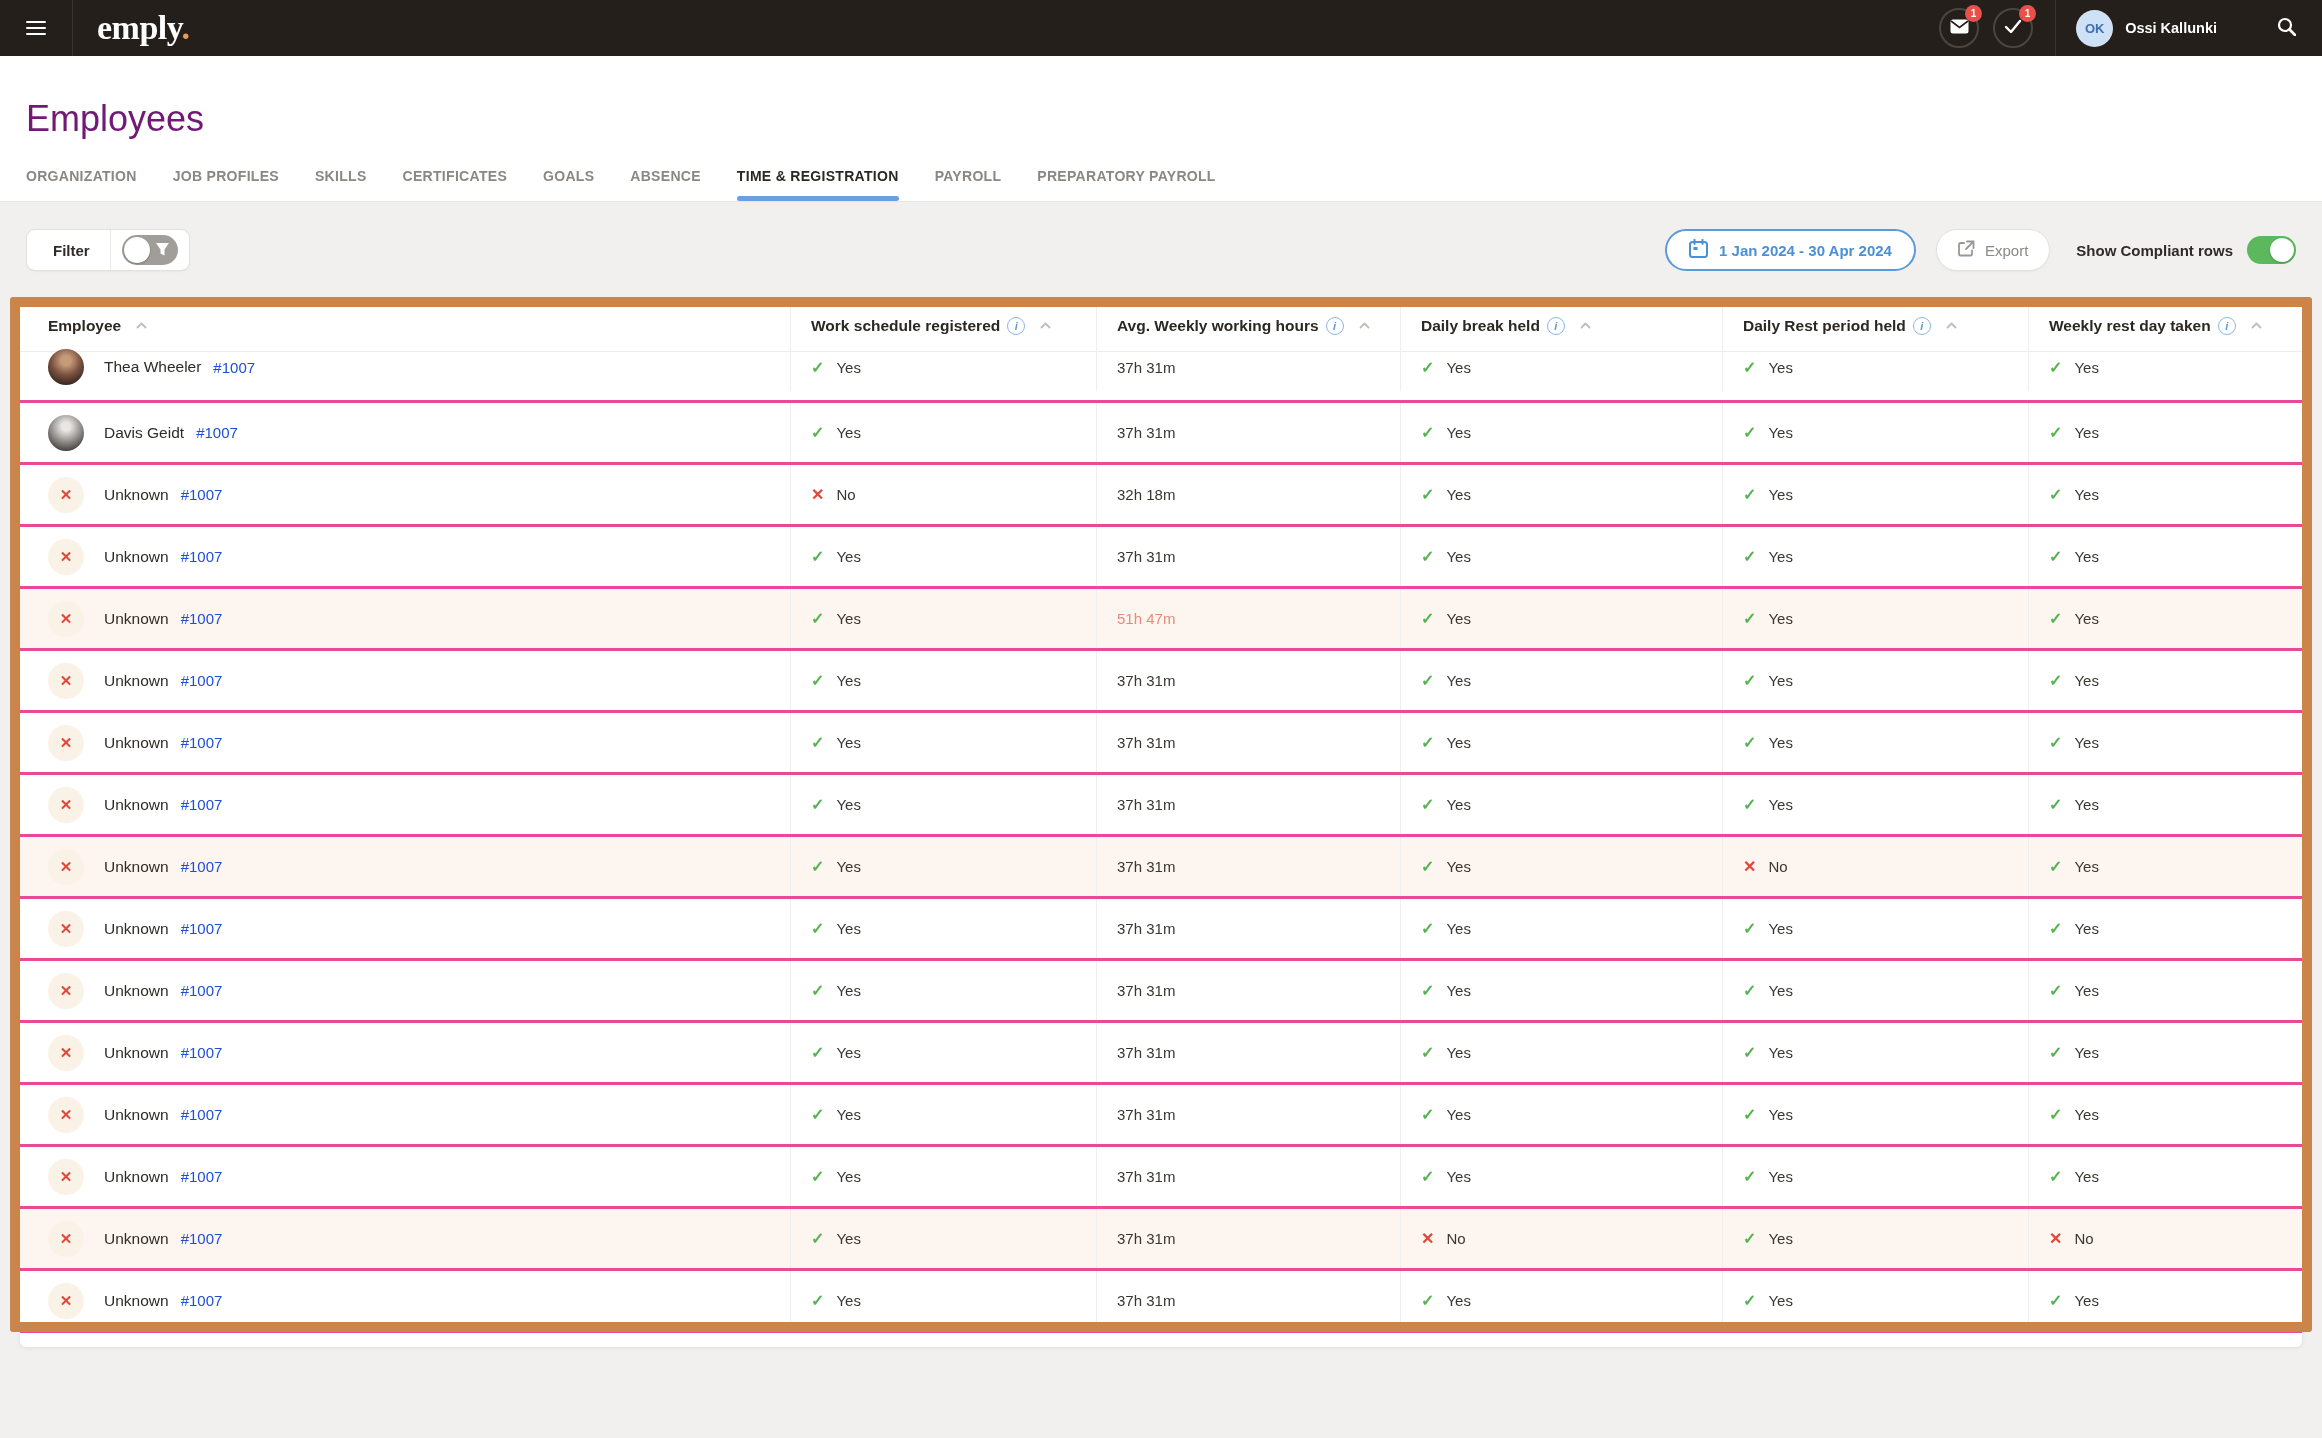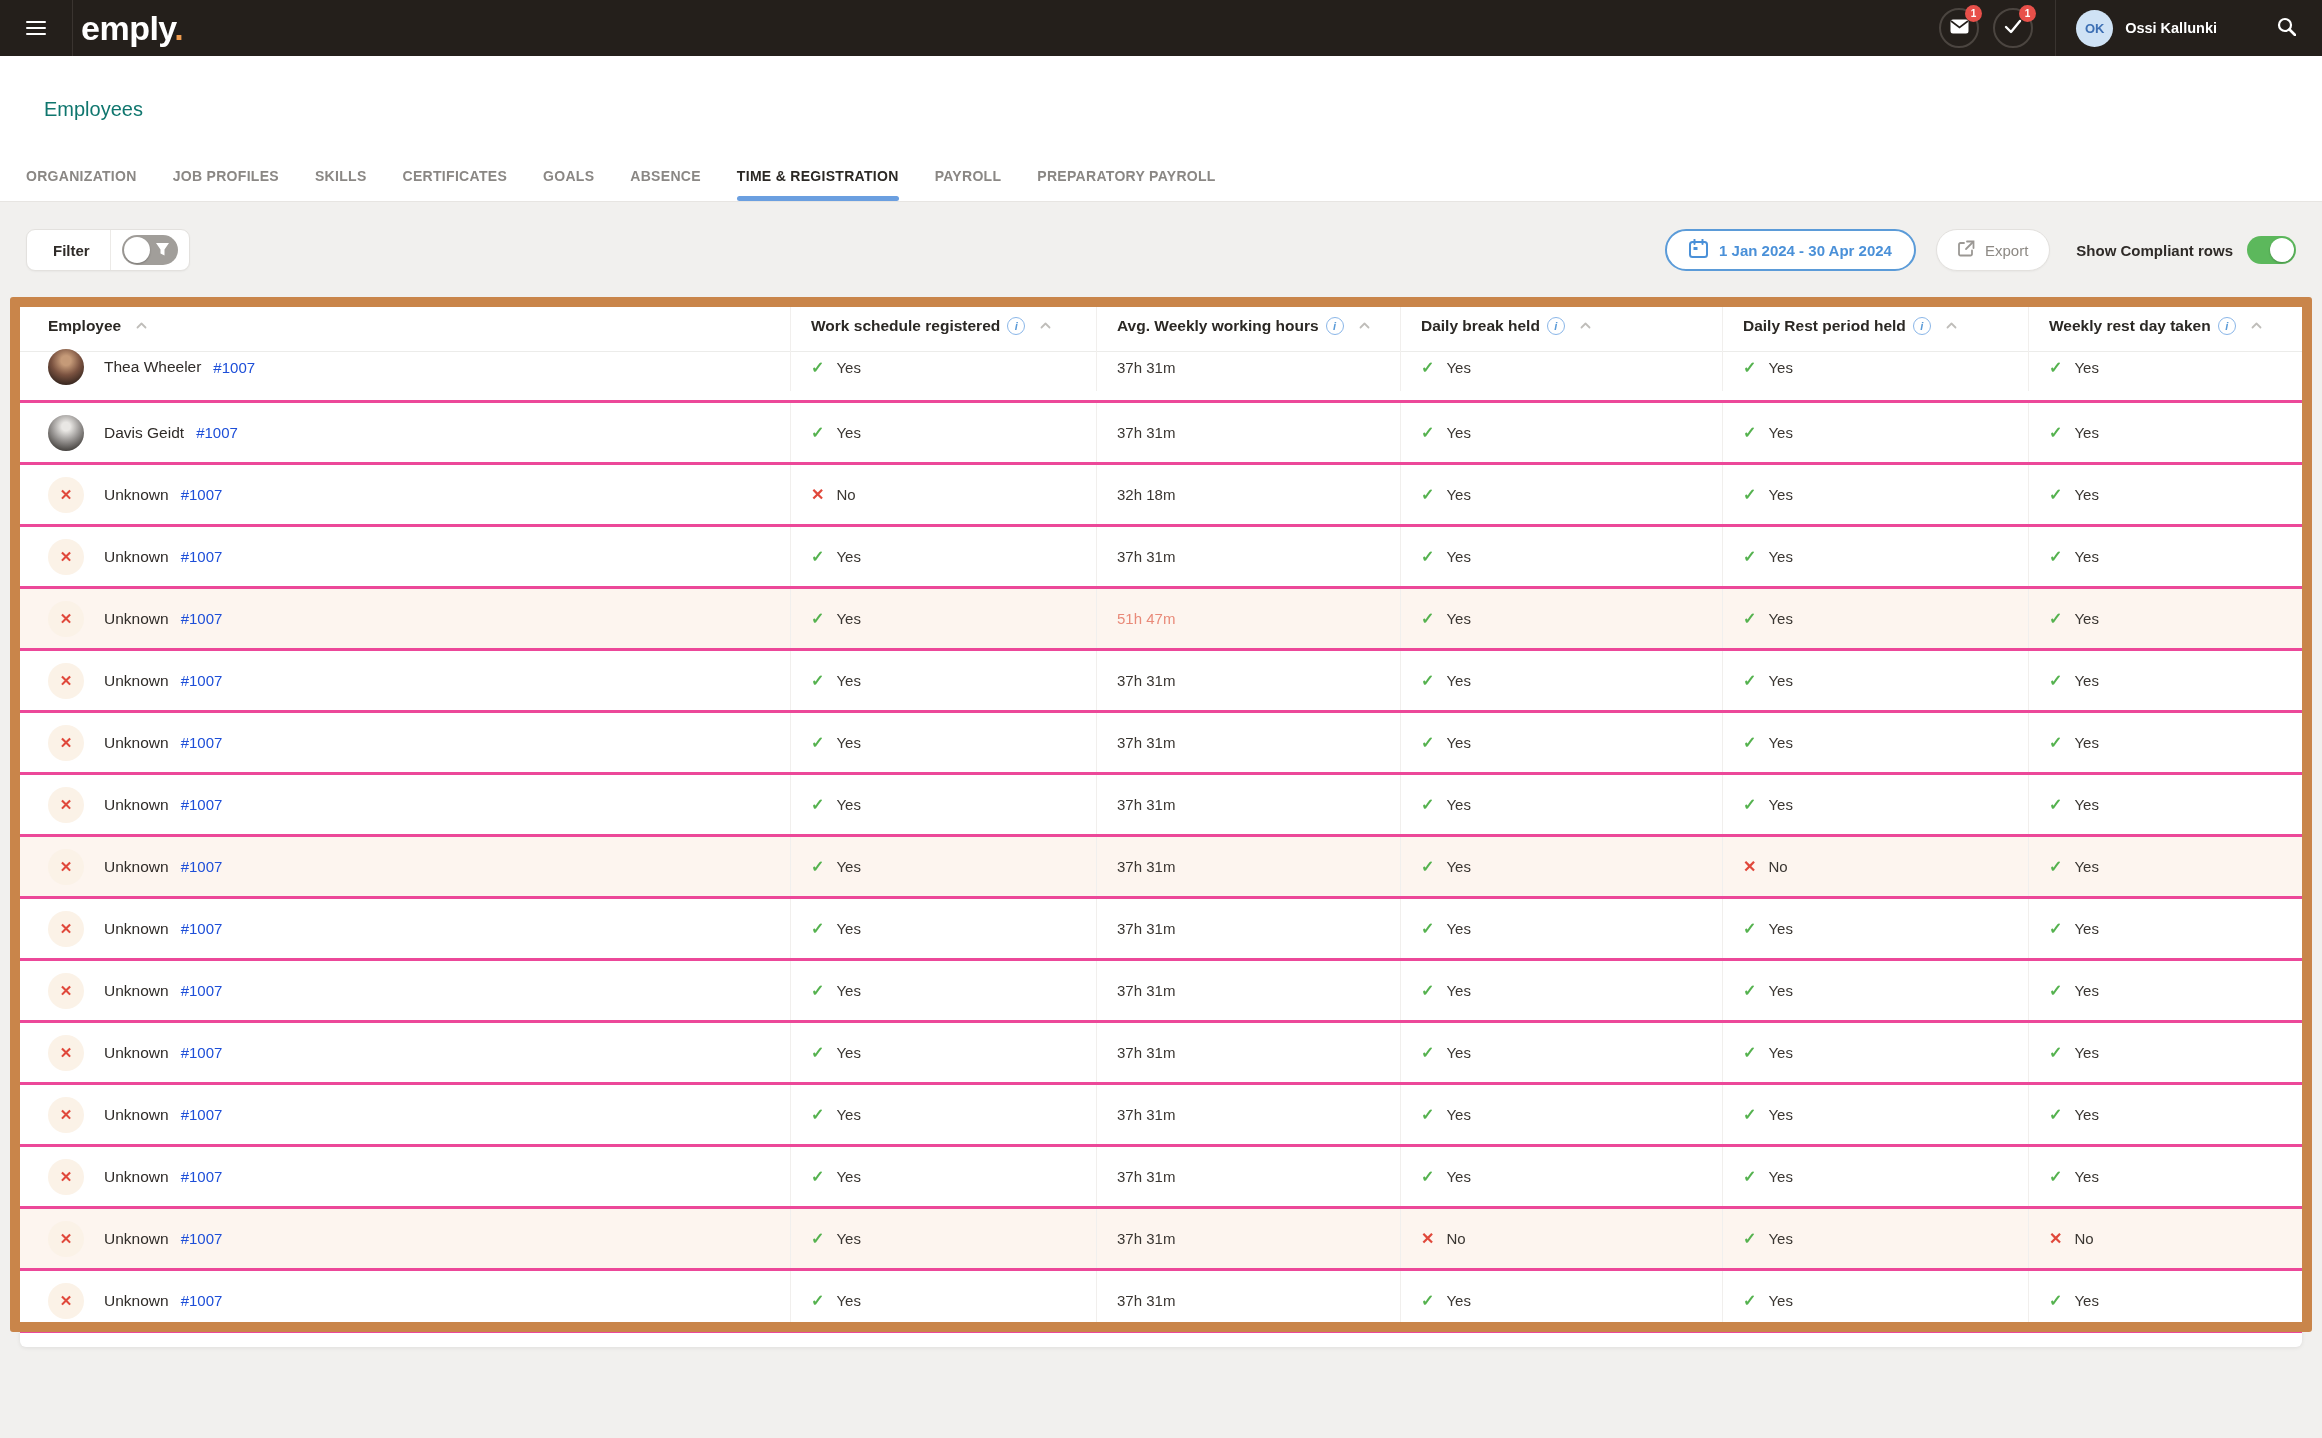--- a/index.html
+++ b/index.html
@@ -13,35 +13,35 @@
   }
   
   .navbar {
     position:absolute; top:0; left:0; width:2322px; height:56px;
     background:#241f1b; display:flex; align-items:center;
   }
   .hamburger { width:72px; height:56px; display:flex; align-items:center; justify-content:center; cursor:pointer; }
   .hamburger .bars { width:20px; height:14px; display:flex; flex-direction:column; justify-content:space-between; }
   .hamburger .bars i { display:block; height:2px; background:#fff; border-radius:1px; }
   .nav-div { width:1px; height:56px; background:#3a3430; }
-  .logo { margin-left:8px; font-family:Liberation Sans, sans-serif; font-weight:bold; font-size:34px; color:#fff; letter-spacing:-0.5px; }
+  .logo { margin-left:24px; font-family:Liberation Serif, serif; font-weight:bold; font-size:34px; color:#fff; letter-spacing:-0.5px; }
   .logo .dot { color:#ef9b4e; }
   .nav-right { margin-left:auto; display:flex; align-items:center; height:56px; }
   .icon-btn { position:relative; width:40px; height:40px; border:2px solid #4b4540; border-radius:50%;
     display:flex; align-items:center; justify-content:center; margin-right:14px; cursor:pointer; background:transparent; }
   .badge { position:absolute; top:-5px; right:-5px; min-width:17px; height:17px; border-radius:9px;
     background:#e8504a; color:#fff; font-size:10px; font-weight:bold; display:flex; align-items:center; justify-content:center; }
   .nav-right .nav-div { margin:0 20px 0 8px; }
   .avatar-ok { width:37px; height:37px; border-radius:50%; background:#cfe2f5; color:#3d6fb4;
     font-size:13px; font-weight:bold; display:flex; align-items:center; justify-content:center; margin-right:12px; cursor:pointer; }
   .user-name { color:#fff; font-size:14.5px; font-weight:bold; margin-right:60px; }
   .search-btn { margin-right:26px; cursor:pointer; display:flex; }
   
   .page-header { position:absolute; top:56px; left:0; width:2322px; height:146px; background:#fff; border-bottom:1px solid #e7e5e2; }
-  .page-title { position:absolute; left:44px; top:42px; font-size:20px; color:#0f766e; font-weight:400; }
+  .page-title { position:absolute; left:26px; top:42px; font-size:36px; color:#701a75; font-weight:400; }
   .tabs { position:absolute; left:26px; bottom:0; display:flex; }
   .tab { position:relative; margin-right:36px; padding-bottom:17px; font-size:14px; font-weight:600;
     letter-spacing:.3px; color:#8a8784; text-transform:uppercase; cursor:pointer; }
   .tab.active { color:#2b2824; font-weight:700; }
   .tab.active::after { content:""; position:absolute; left:0; right:0; bottom:0; height:5px; background:#6b9fe0; border-radius:3px; }
   
   .toolbar { position:absolute; top:202px; left:0; width:2322px; height:96px;
     display:flex; align-items:center; justify-content:space-between; padding:0 26px; }
   .filter-ctl { display:flex; align-items:center; height:42px; background:#fff; border:1px solid #e3e1de;
     border-radius:9px; overflow:hidden; cursor:pointer; box-shadow:0 1px 2px rgba(0,0,0,.04); }

